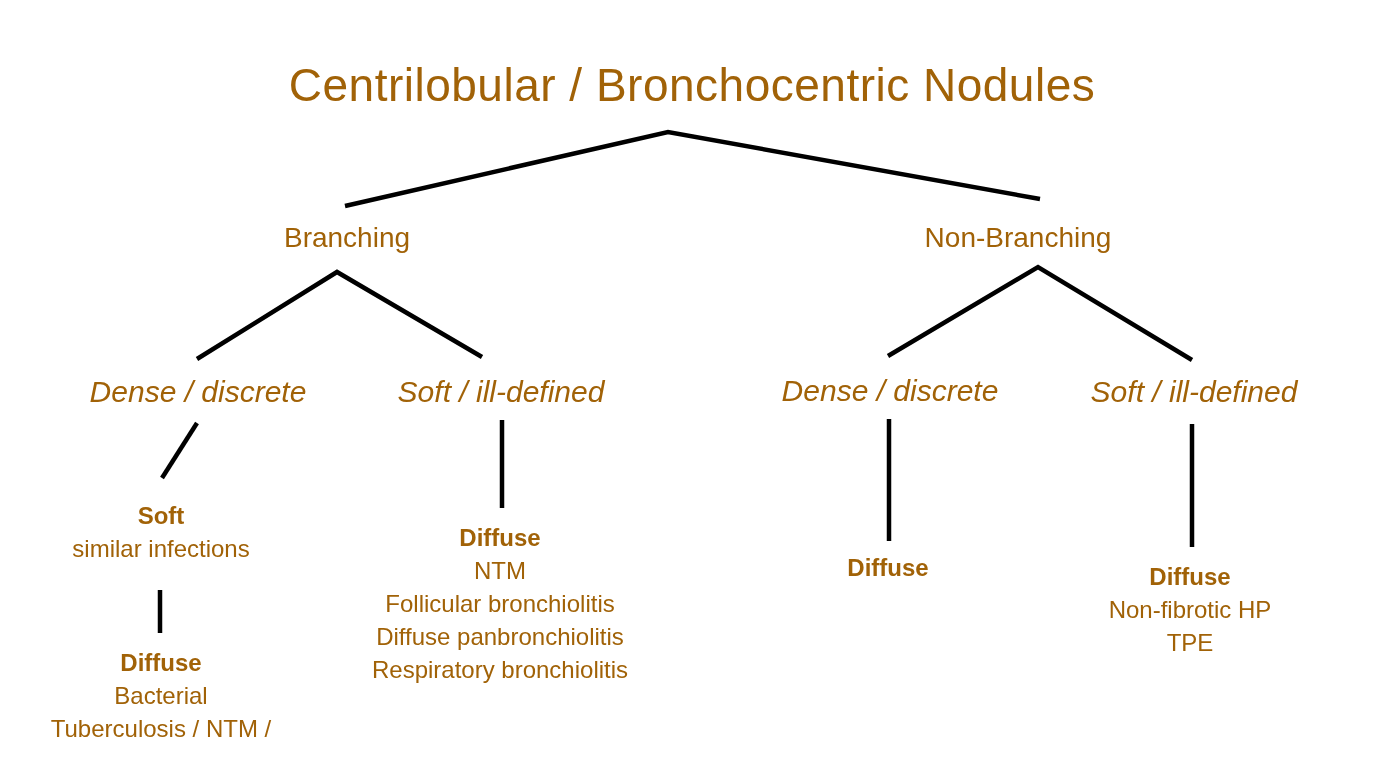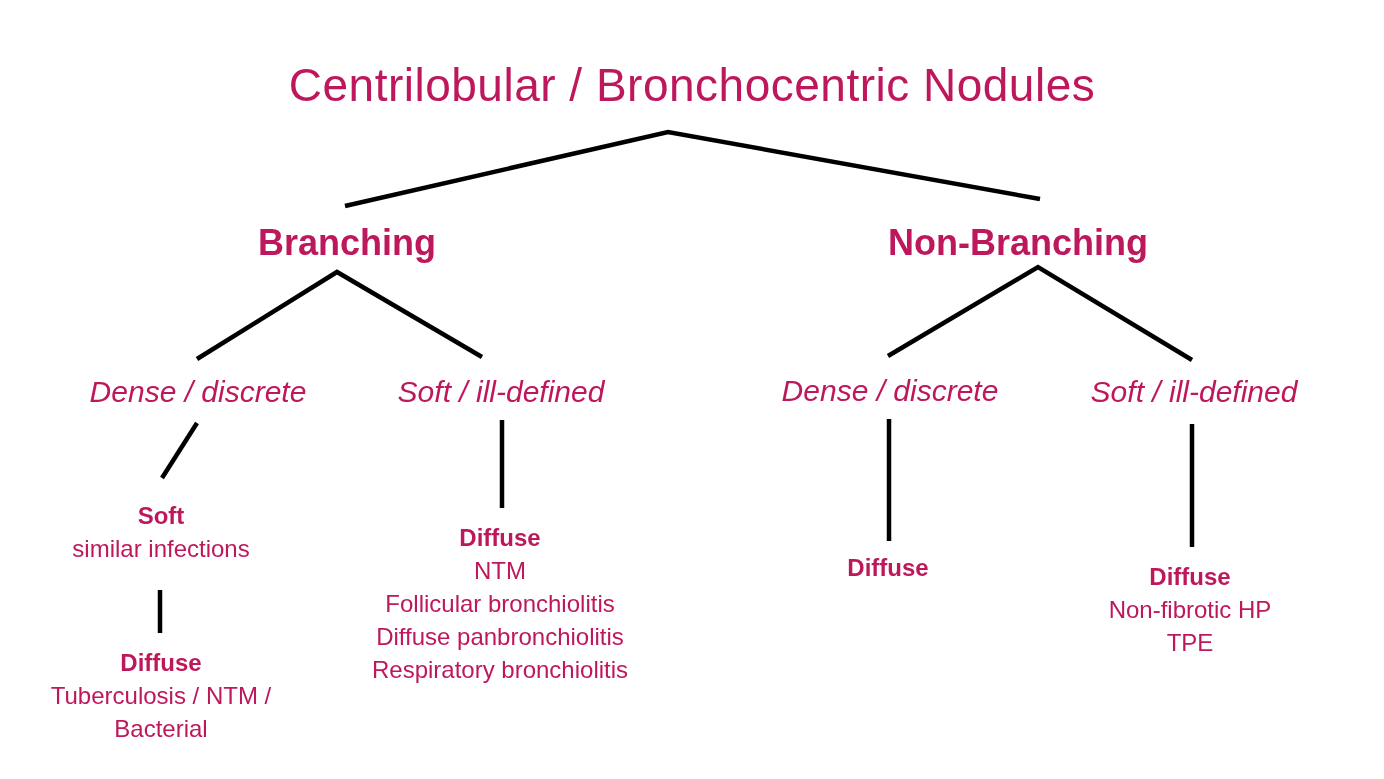--- a/index.html
+++ b/index.html
@@ -1,26 +1,26 @@
 <!DOCTYPE html>
 <html><head>
 <meta charset="utf-8">
 <style>
   * { margin:0; padding:0; box-sizing:border-box; }
   html,body { background:#ffffff; }
   .canvas {
     position:relative; width:1384px; height:779px; background:#ffffff;
-    font-family:"Liberation Sans","DejaVu Sans",sans-serif; color:#be185d;
+    font-family:"Liberation Sans","DejaVu Sans",sans-serif; color:#a16207;
     overflow:hidden;
   }
   .connectors { position:absolute; left:0; top:0; width:1384px; height:779px; }
   .connectors polyline, .connectors line { stroke:#000000; stroke-width:4.5; fill:none; }
   .txt { position:absolute; transform:translateX(-50%); white-space:nowrap; text-align:center; }
   .title { font-size:46px; letter-spacing:0.5px; font-weight:400; }
-  .lvl1  { font-size:36px; font-weight:700; }
+  .lvl1  { font-size:28px; font-weight:400; }
   .lvl2  { font-size:30px; font-weight:400;font-style:italic; }
   .leaf  { position:absolute; transform:translateX(-50%); text-align:center;
            font-size:24px; line-height:33px; white-space:nowrap; }
   .leaf-header { font-weight:700; }
 </style>
 </head>
 <body>
 
 <div class="canvas">
 
@@ -45,22 +45,22 @@
   <div class="txt lvl2" style="left:890px; top:374px;">Dense / discrete</div>
   <div class="txt lvl2" style="left:1194px; top:375px;">Soft / ill-defined</div>
 
   <div class="leaf" style="left:161px; top:499px;">
     <div class="leaf-header">Soft</div>
     <div class="leaf-line">similar infections</div>
   </div>
 
   <div class="leaf" style="left:161px; top:646px;">
     <div class="leaf-header">Diffuse</div>
+    <div class="leaf-line">Bacterial</div>
     <div class="leaf-line">Tuberculosis / NTM /</div>
-    <div class="leaf-line">Bacterial</div>
   </div>
 
   <div class="leaf" style="left:500px; top:521px;">
     <div class="leaf-header">Diffuse</div>
     <div class="leaf-line">NTM</div>
     <div class="leaf-line">Follicular bronchiolitis</div>
     <div class="leaf-line">Diffuse panbronchiolitis</div>
     <div class="leaf-line">Respiratory bronchiolitis</div>
   </div>
 

